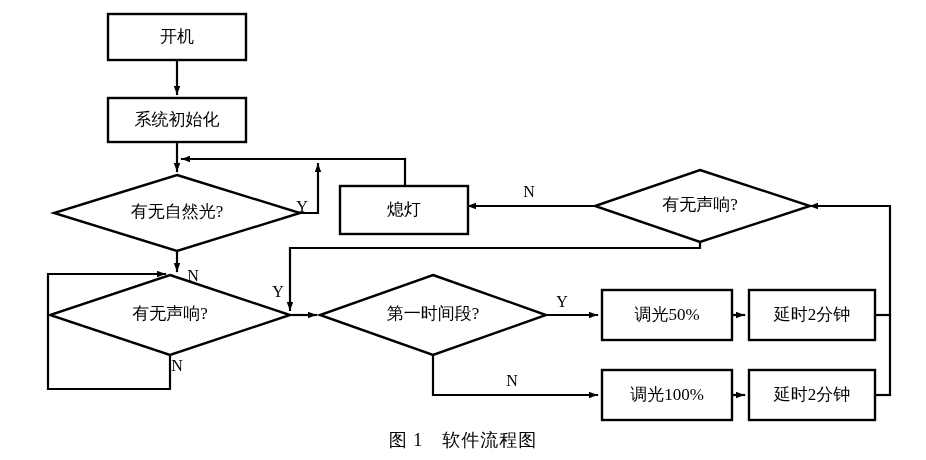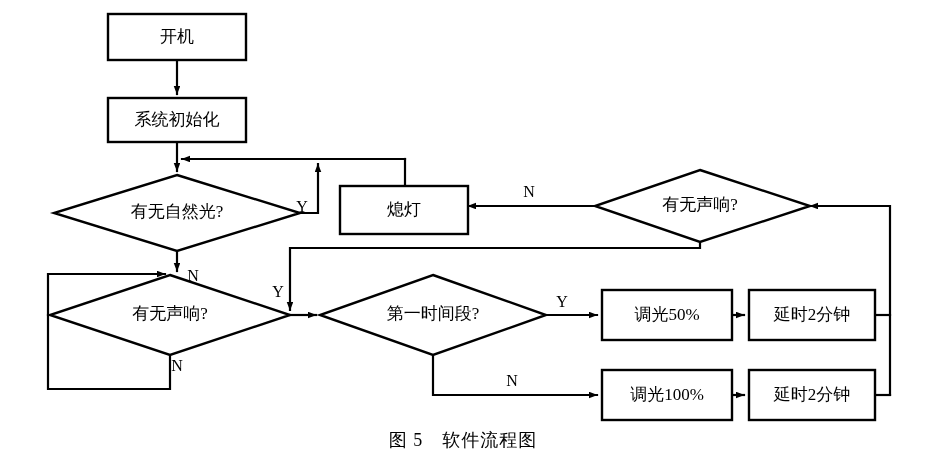--- a/index.html
+++ b/index.html
@@ -171,15 +171,15 @@
       <text class="branch-label" x="193" y="277">N</text>
       <text class="branch-label" x="529" y="193">N</text>
       <text class="branch-label" x="278" y="293">Y</text>
       <text class="branch-label" x="177" y="367">N</text>
       <text class="branch-label" x="562" y="303">Y</text>
       <text class="branch-label" x="512" y="382">N</text>
     </g>
 
   </svg>
 
-  <div class="caption">图 5　软件流程图</div>
+  <div class="caption">图 1　软件流程图</div>
 
 </div>
 
 </body></html>

